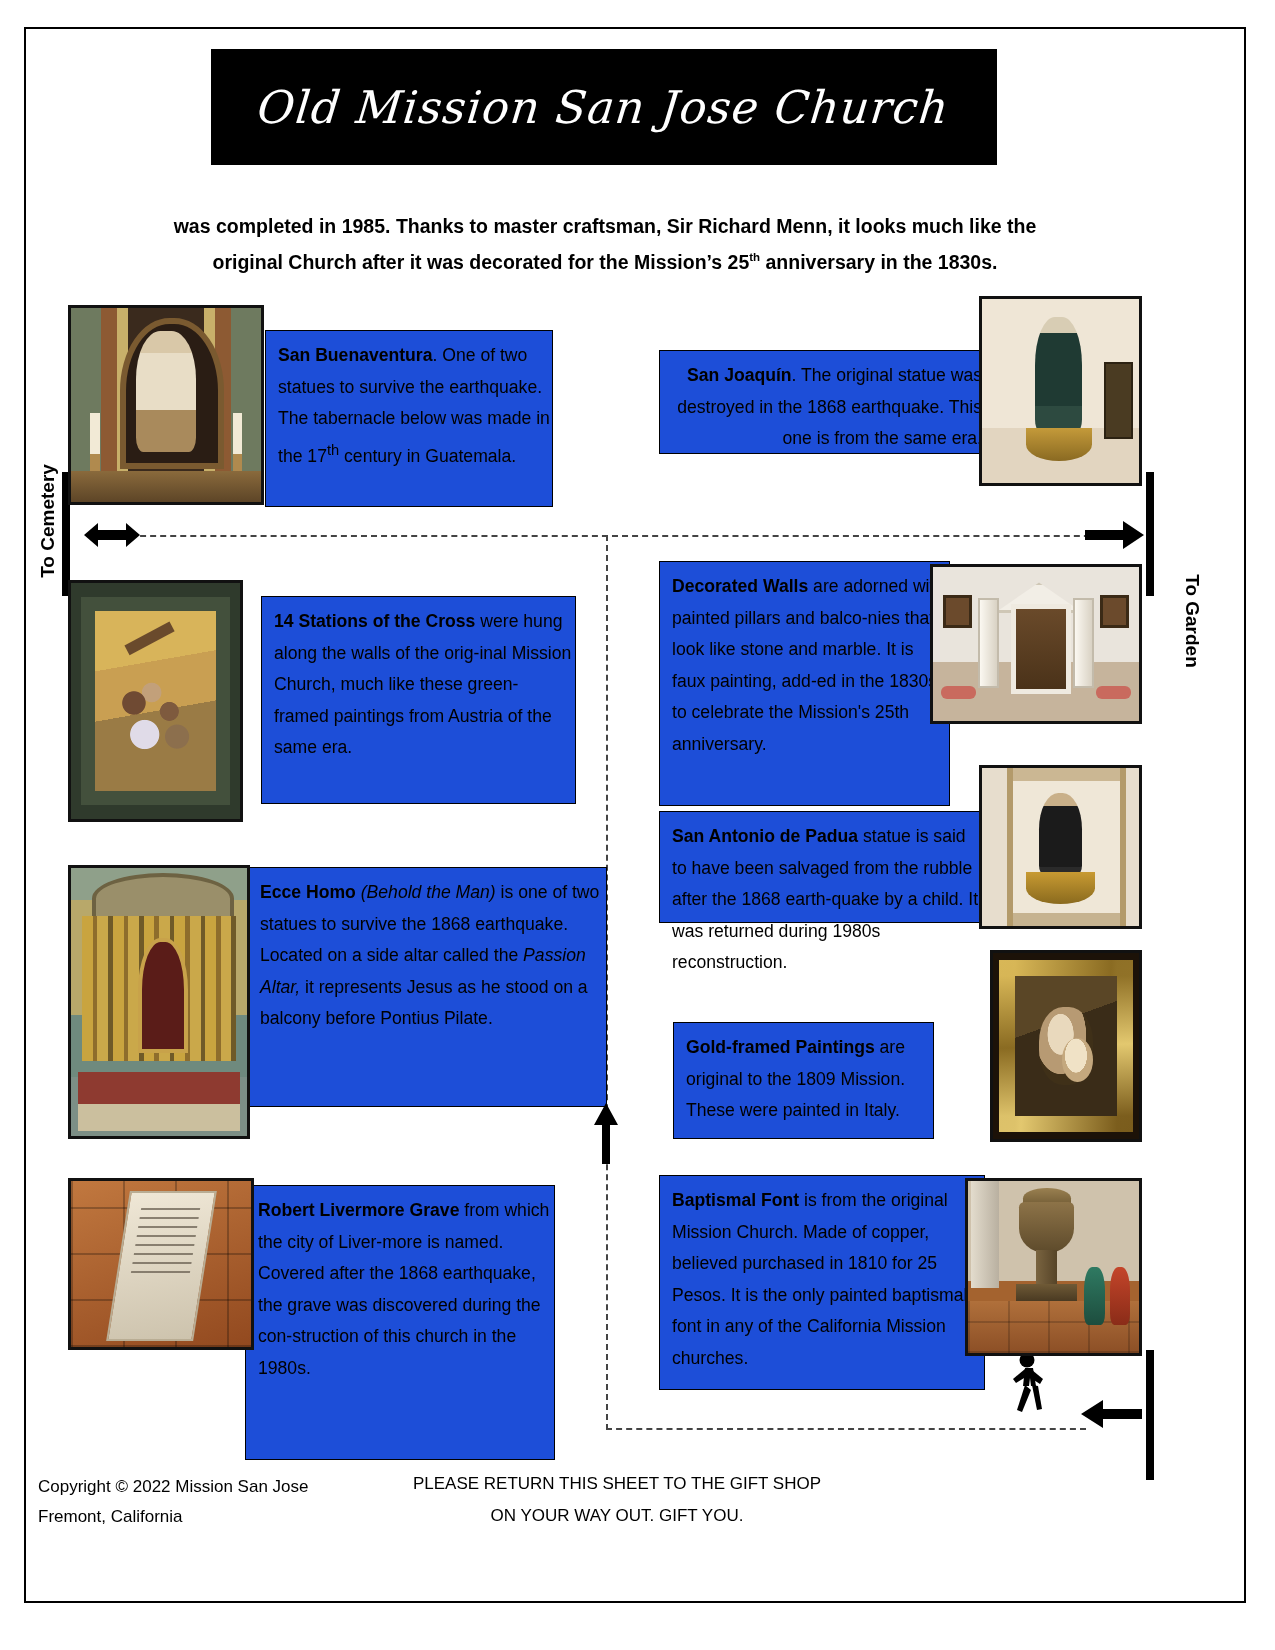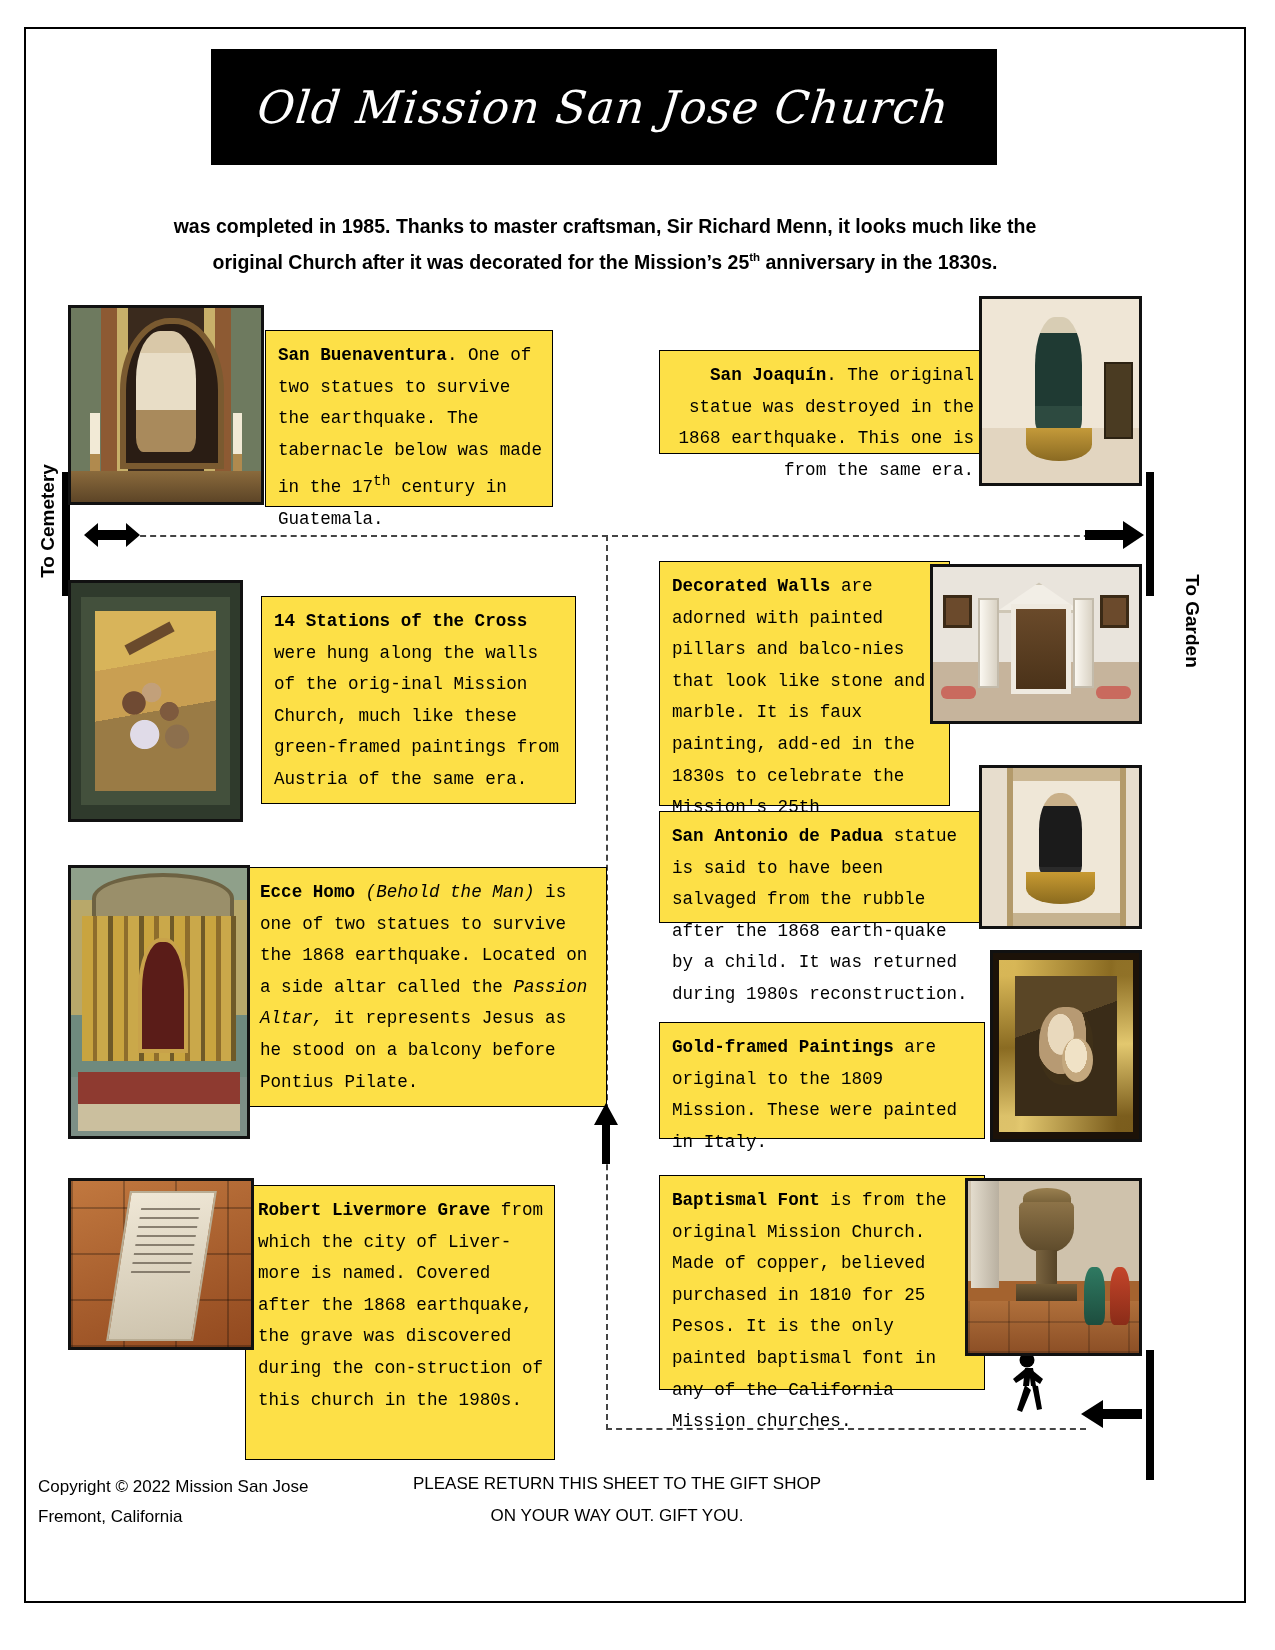--- a/index.html
+++ b/index.html
@@ -54,26 +54,25 @@
     font-size:19.5px;
     line-height:31px;
   }
   #intro sup{font-size:11.5px; vertical-align:super;}
 
   
   .tbox{
     position:absolute;
     box-sizing:border-box;
     border:1.5px solid #000;
-    background:#fde047;
-    padding:9px 10px 8px 12px;
+    background:#1d4ed8;
+    padding:9px 2px 8px 12px;
     font-size:17.6px;
     line-height:31.6px;
     z-index:4;
-    font-family:Liberation Mono, monospace;
   }
   .tbox b{font-weight:bold;}
   .tbox i{font-style:italic;}
 
   
   .photo{
     position:absolute;
     box-sizing:border-box;
     border:3px solid #111;
     overflow:hidden;
@@ -481,21 +480,21 @@
 
   <div class="photo ph-gold" style="left:990px; top:950px; width:152px; height:192px;">
     <div class="inner">
       <div class="frame">
         <div class="mother"></div>
         <div class="child"></div>
       </div>
     </div>
   </div>
 
-  <div class="tbox" style="left:659px; top:1022px; width:326px; height:117px;">
+  <div class="tbox" style="left:673px; top:1022px; width:261px; height:117px;">
     <b>Gold-framed Paintings</b><span> are original to the 1809 Mission.  These were painted in Italy.</span>
   </div>
 
   <div class="photo ph-font" style="left:965px; top:1178px; width:177px; height:178px;">
     <div class="inner">
       <div class="floor"></div>
       <div class="col"></div>
       <div class="lid"></div>
       <div class="basin"></div>
       <div class="stem"></div>

